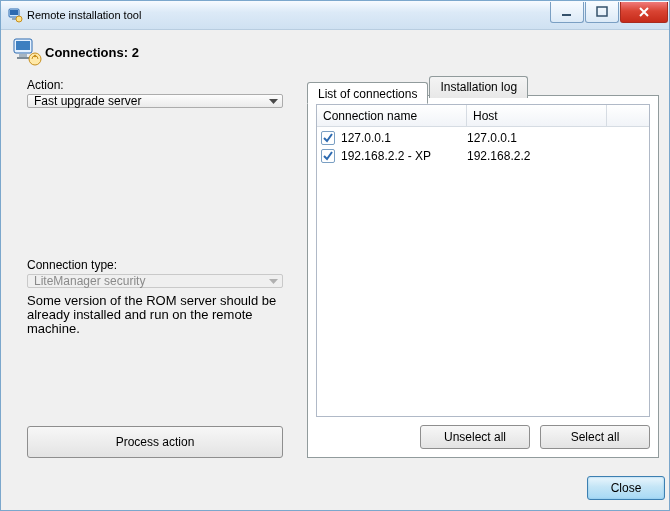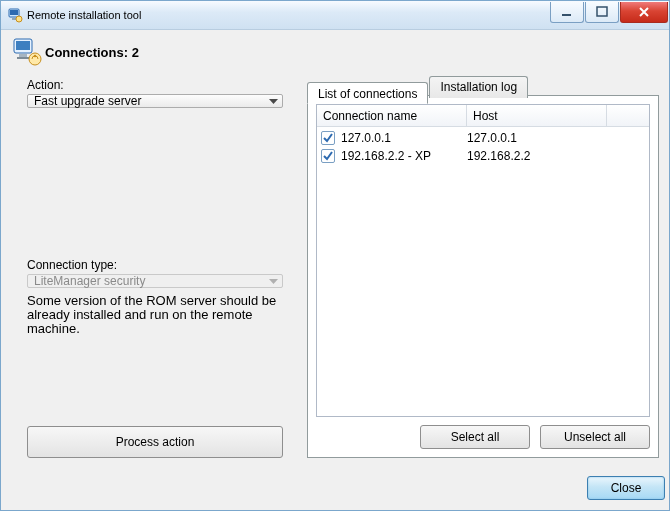--- a/index.html
+++ b/index.html
@@ -174,24 +174,24 @@
                     <path d="M1 5 L4 8 L9 1" fill="none" stroke="#2d6ab0" stroke-width="2"></path>
                   </svg>
               </span>
               <span class="cname">192.168.2.2 - XP</span>
               <span class="chost">192.168.2.2</span>
             </div>
           </div>
         </div>
         <div class="btnrow">
           <div class="btn">
+            <span>Unselect all</span>
+          </div>
+          <div class="btn">
             <span>Select all</span>
-          </div>
-          <div class="btn">
-            <span>Unselect all</span>
           </div>
         </div>
       </div>
     </div>
   </div>
 
   <div class="footer">
     <div class="closebtn">
       <span>Close</span>
     </div>

